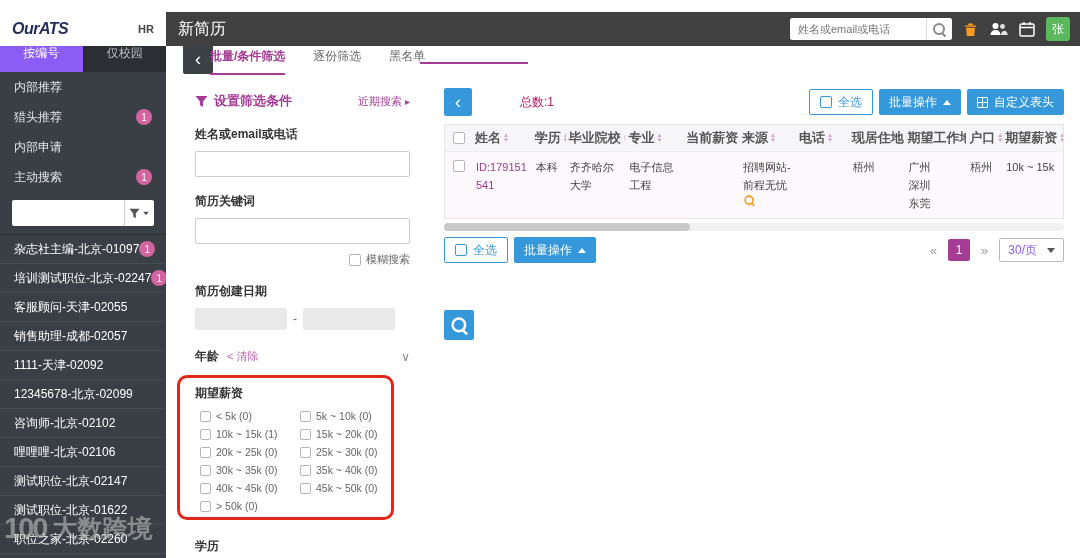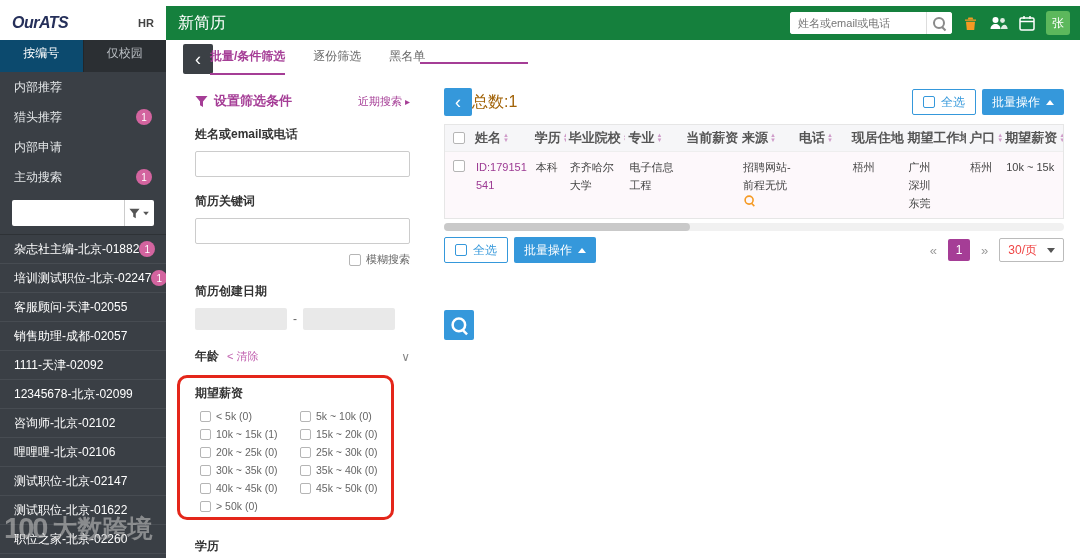--- a/index.html
+++ b/index.html
@@ -1,20 +1,20 @@
 <!DOCTYPE html>
 <html><head>
 <meta charset="utf-8">
 <style>
 *{box-sizing:border-box;margin:0;padding:0}
 body{font-family:"Liberation Sans","DejaVu Sans",sans-serif;overflow:hidden}
 .page{position:relative;width:1080px;height:558px;background:#fff;overflow:hidden}
 
 
-.topbar{position:absolute;left:0;top:6px;width:1080px;height:34px;background:#15803d;display:flex;align-items:center;z-index:20}
+.topbar{position:absolute;left:0;top:12px;width:1080px;height:34px;background:#404040;display:flex;align-items:center;z-index:20}
 .logo-box{width:166px;height:34px;background:#fff;display:flex;align-items:center;justify-content:space-between;padding:0 12px;flex:none}
 .logo-text{font-size:16px;font-weight:bold;font-style:italic;color:#26305a;letter-spacing:-.5px}
 .logo-sub{font-size:11px;font-weight:bold;color:#444}
 .topbar-title{color:#fff;font-size:16px;margin-left:12px}
 .topbar-right{margin-left:auto;display:flex;align-items:center;gap:11px;padding-right:10px}
 .topbar-search{display:flex;height:22px;background:#fff;border-radius:3px;overflow:hidden;align-items:stretch}
 .topbar-search input{border:none;outline:none;width:136px;padding:0 8px;font-size:11px;color:#333}
 .topbar-search-btn{width:26px;background:#fff;border:none;border-left:1px solid #ddd;color:#8a8a8a;display:flex;align-items:center;justify-content:center;cursor:pointer}
 .tb-icon{display:flex;align-items:center;justify-content:center;cursor:pointer}
 .avatar{width:24px;height:24px;border-radius:3px;background:#5cb85c;color:#fff;font-size:12px;display:flex;align-items:center;justify-content:center;cursor:pointer}
@@ -23,21 +23,21 @@
 .mag{position:relative;width:13px;height:13px;display:inline-block;flex:none}
 .mag::before{content:"";position:absolute;left:0;top:0;width:8px;height:8px;border:2px solid currentColor;border-radius:50%}
 .mag::after{content:"";position:absolute;left:9px;top:9px;width:5px;height:2px;background:currentColor;transform:rotate(45deg);transform-origin:0 50%}
 .mag.big{transform:scale(1.25)}
 .mag.orange{transform:scale(.8);color:#f59a23}
 
 
 .sidebar{position:absolute;left:0;top:34px;width:166px;height:524px;background:#3a3f45;z-index:5}
 .side-tabs{display:flex;height:38px}
 .side-tab{flex:1;display:flex;align-items:center;justify-content:center;font-size:12px;color:#b9bec3;background:#2b2f33;cursor:pointer}
-.side-tab.active{background:#0c4a6e;color:#fff}
+.side-tab.active{background:#8b5cf6;color:#fff}
 .side-tab+.side-tab{border-left:1px solid #22262a}
 .menu-item{height:30px;display:flex;align-items:center;padding:0 14px;font-size:12px;color:#e4e7e9;cursor:pointer}
 .badge{min-width:16px;height:16px;border-radius:8px;background:#d3649f;color:#fff;font-size:10px;display:flex;align-items:center;justify-content:center;margin-left:auto;padding:0 4px}
 .side-search{display:flex;align-items:stretch;padding:8px 12px}
 .side-search input{flex:1;min-width:0;height:26px;border:none;outline:none;padding:0 8px;font-size:12px;background:#fff;border-radius:2px 0 0 2px}
 .side-filter-btn{width:30px;height:26px;background:#fff;border:none;border-left:1px solid #ccc;border-radius:0 2px 2px 0;display:flex;align-items:center;justify-content:center;gap:2px;cursor:pointer}
 .positions{border-top:1px solid #2e3236}
 .pos-item{height:29px;display:flex;align-items:center;padding:0 14px;font-size:12px;color:#fff;border-bottom:1px solid rgba(255,255,255,.07);cursor:pointer;white-space:nowrap;overflow:hidden}
 
 
@@ -71,21 +71,21 @@
 .opt{display:flex;align-items:center;gap:5px;font-size:10.5px;color:#666;cursor:pointer;white-space:nowrap}
 .opt .checkbox{width:11px;height:11px}
 .salary-wrap{position:relative;margin-top:20px}
 .annotation-box{position:absolute;left:-18px;right:16px;top:-10px;bottom:-8px;border:3px solid #e4261a;border-radius:10px;pointer-events:none;z-index:10}
 .edu-wrap{margin-top:26px}
 
 
 .results-panel{position:absolute;left:278px;top:54px;width:620px}
 .res-head{display:flex;align-items:center;height:28px}
 .back-blue{width:28px;height:28px;background:#3598db;border:none;border-radius:2px;color:#fff;cursor:pointer}
-.total{font-size:16px;color:#a16207}
+.total{margin-left:48px;font-size:12px;color:#be185d}
 .head-actions{margin-left:auto;display:flex;gap:6px}
 .btn-blue{height:26px;background:#3598db;color:#fff;border:none;border-radius:2px;font-size:12px;display:inline-flex;align-items:center;gap:6px;padding:0 10px;cursor:pointer}
 .btn-outline{height:26px;background:#fff;color:#3598db;border:1px solid #3598db;border-radius:2px;font-size:12px;display:inline-flex;align-items:center;gap:6px;padding:0 10px;cursor:pointer}
 .cb-blue{width:12px;height:12px;border:1px solid #3598db;border-radius:2px;background:#fff;flex:none}
 .caret-up{width:0;height:0;border-left:4px solid transparent;border-right:4px solid transparent;border-bottom:5px solid currentColor}
 .grid-icon{width:11px;height:11px;border:1px solid #fff;border-radius:1px;position:relative;flex:none}
 .grid-icon::before{content:"";position:absolute;left:0;right:0;top:4px;height:1px;background:#fff}
 .grid-icon::after{content:"";position:absolute;top:0;bottom:0;left:4px;width:1px;background:#fff}
 .table{margin-top:8px;border:1px solid #e6e6e6}
 .t-head{display:flex;background:#f6f6f8;height:26px;align-items:center}
@@ -101,21 +101,21 @@
 .t-row .cell.cb{align-items:flex-start;padding-top:8px}
 .id-link{color:#9c3a93;cursor:pointer}
 .stack{width:28px}
 .hscroll{margin-top:4px;height:8px;background:#f1f1f1;border-radius:4px;position:relative;cursor:pointer}
 .hscroll .thumb{position:absolute;left:0;top:0;height:8px;width:246px;background:#c9c9c9;border-radius:4px}
 .res-foot{margin-top:6px;display:flex;align-items:center}
 .foot-left{display:flex;gap:6px}
 .foot-right{margin-left:auto;display:flex;align-items:center;gap:8px}
 .pg-btn{color:#999;font-size:13px;padding:0 3px;cursor:pointer}
 .pg-cur{width:22px;height:22px;background:#a53d96;color:#fff;font-size:12px;display:flex;align-items:center;justify-content:center;border-radius:2px;cursor:pointer}
-.per-page{height:24px;border:1px solid #bbb;border-radius:2px;display:flex;align-items:center;gap:10px;padding:0 8px;font-size:12px;color:#ef4444;cursor:pointer;background:#fff}
+.per-page{height:24px;border:1px solid #bbb;border-radius:2px;display:flex;align-items:center;gap:10px;padding:0 8px;font-size:12px;color:#8b5cf6;cursor:pointer;background:#fff}
 .dd-caret{width:0;height:0;border-left:4px solid transparent;border-right:4px solid transparent;border-top:5px solid #555}
 .big-search{position:absolute;left:0;top:222px;width:30px;height:30px;background:#3598db;border:none;border-radius:2px;color:#fff;display:flex;align-items:center;justify-content:center;cursor:pointer}
 
 
 .watermark{position:absolute;left:4px;top:512px;z-index:40;display:flex;align-items:center;gap:6px;color:rgba(190,190,190,.6);font-size:25px;font-weight:bold;pointer-events:none}
 .wm-logo{font-size:29px;letter-spacing:-2px}
 </style>
 </head>
 <body>
 
@@ -185,21 +185,21 @@
       <input style="">
       <button class="side-filter-btn">
         <svg width="11" height="11" viewBox="0 0 13 13">
             <path d="M.5 1h12L8 6.5V12L5 10.2V6.5z" fill="#555"></path>
           </svg>
         <span class="dd-caret" style="border-top-color:#555;transform:scale(.7)"></span>
       </button>
     </div>
     <div class="positions">
       <div class="pos-item">
-          <span>杂志社主编-北京-01882</span>
+          <span>杂志社主编-北京-01097</span>
           <span class="badge">1</span>
         </div>
       <div class="pos-item">
           <span>培训测试职位-北京-02247</span>
           <span class="badge">1</span>
         </div>
       <div class="pos-item">
           <span>客服顾问-天津-02055</span>
         </div>
       <div class="pos-item">
@@ -335,20 +335,24 @@
         <span class="total">总数:1</span>
         <div class="head-actions">
           <button class="btn-outline">
               <span class="cb-blue"></span>
               <span>全选</span>
             </button>
           <button class="btn-blue">
               <span>批量操作</span>
               <span class="caret-up"></span>
             </button>
+          <button class="btn-blue">
+              <span class="grid-icon"></span>
+              <span>自定义表头</span>
+            </button>
         </div>
       </div>
 
       <div class="table">
         <div class="t-head">
           <div class="cell cb">
               <span class="checkbox"></span>
             </div>
           <div class="cell" style="width:60px">
               <span>姓名</span>

